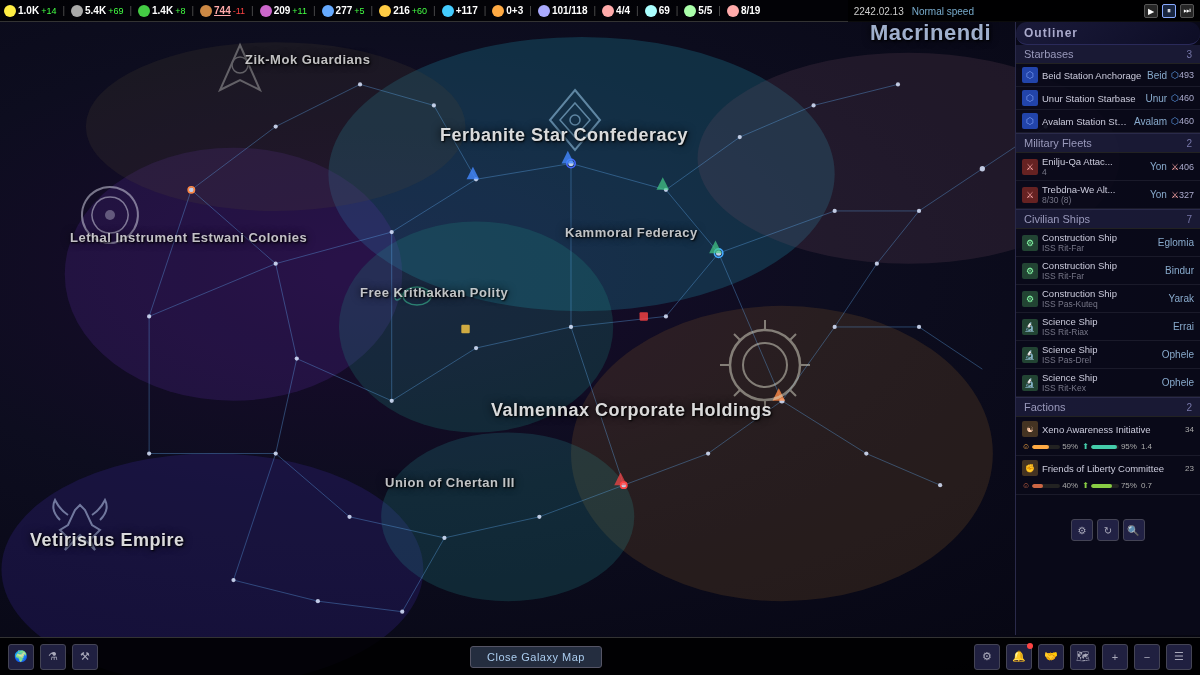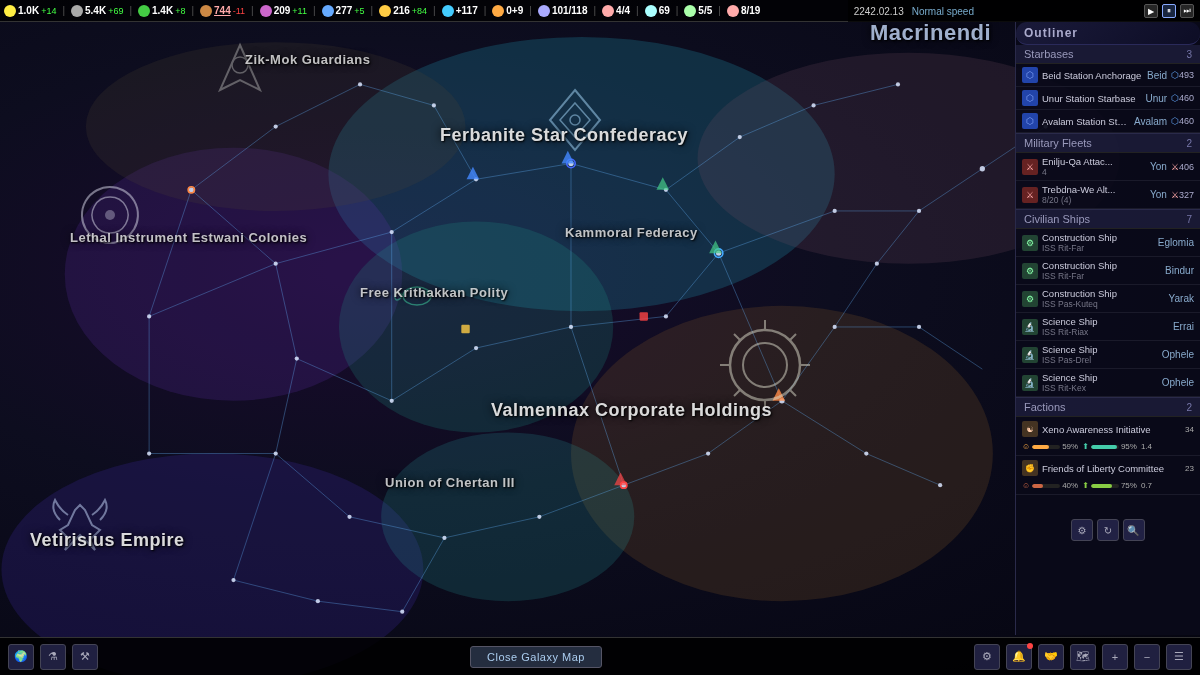--- a/index.html
+++ b/index.html
@@ -550,31 +550,31 @@
   <span class="resource-sep">|</span>
   <div class="resource-item">
     <div class="icon" style="background:#66aaff;"></div>
     <span class="value">277</span>
     <span class="delta">+5</span>
   </div>
   <span class="resource-sep">|</span>
   <div class="resource-item">
     <div class="icon" style="background:#ffcc44;"></div>
     <span class="value">216</span>
-    <span class="delta">+84</span>
+    <span class="delta">+60</span>
   </div>
   <span class="resource-sep">|</span>
   <div class="resource-item">
     <div class="icon" style="background:#44ccff;"></div>
     <span class="value">+117</span>
   </div>
   <span class="resource-sep">|</span>
   <div class="resource-item">
     <div class="icon" style="background:#ffaa44;"></div>
-    <span class="value">0+9</span>
+    <span class="value">0+3</span>
   </div>
   <span class="resource-sep">|</span>
   <div class="resource-item">
     <div class="icon" style="background:#aaaaff;"></div>
     <span class="value">101/118</span>
   </div>
   <span class="resource-sep">|</span>
   <div class="resource-item">
     <div class="icon" style="background:#ffaaaa;"></div>
     <span class="value">4/4</span>
@@ -665,21 +665,21 @@
     <div class="item-loc">Yon</div>
     <div class="item-val">
       <span style="color:#ffaaaa;">⚔</span><span>406</span>
     </div>
   </div>
 
   <div class="outliner-item">
     <div class="item-icon military">⚔</div>
     <div class="item-info">
       <div class="item-name">Trebdna-We Alt...</div>
-      <div class="item-sub">8/20 (4)</div>
+      <div class="item-sub">8/30 (8)</div>
     </div>
     <div class="item-loc">Yon</div>
     <div class="item-val">
       <span style="color:#ffaaaa;">⚔</span><span>327</span>
     </div>
   </div>
 
   <div class="section-divider"></div>
 
   <div class="section-header">

